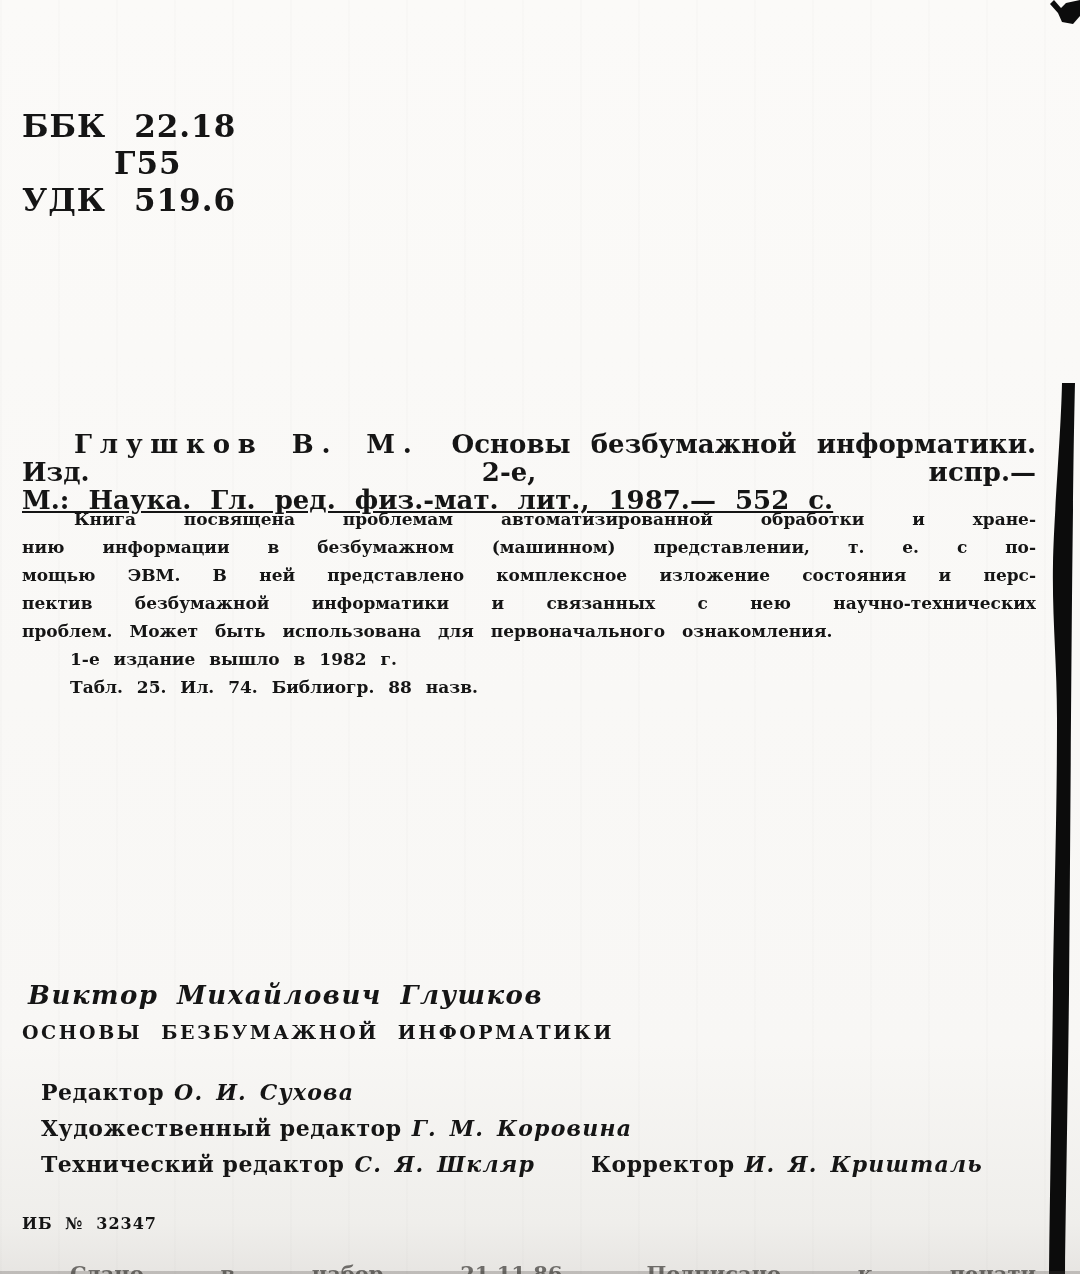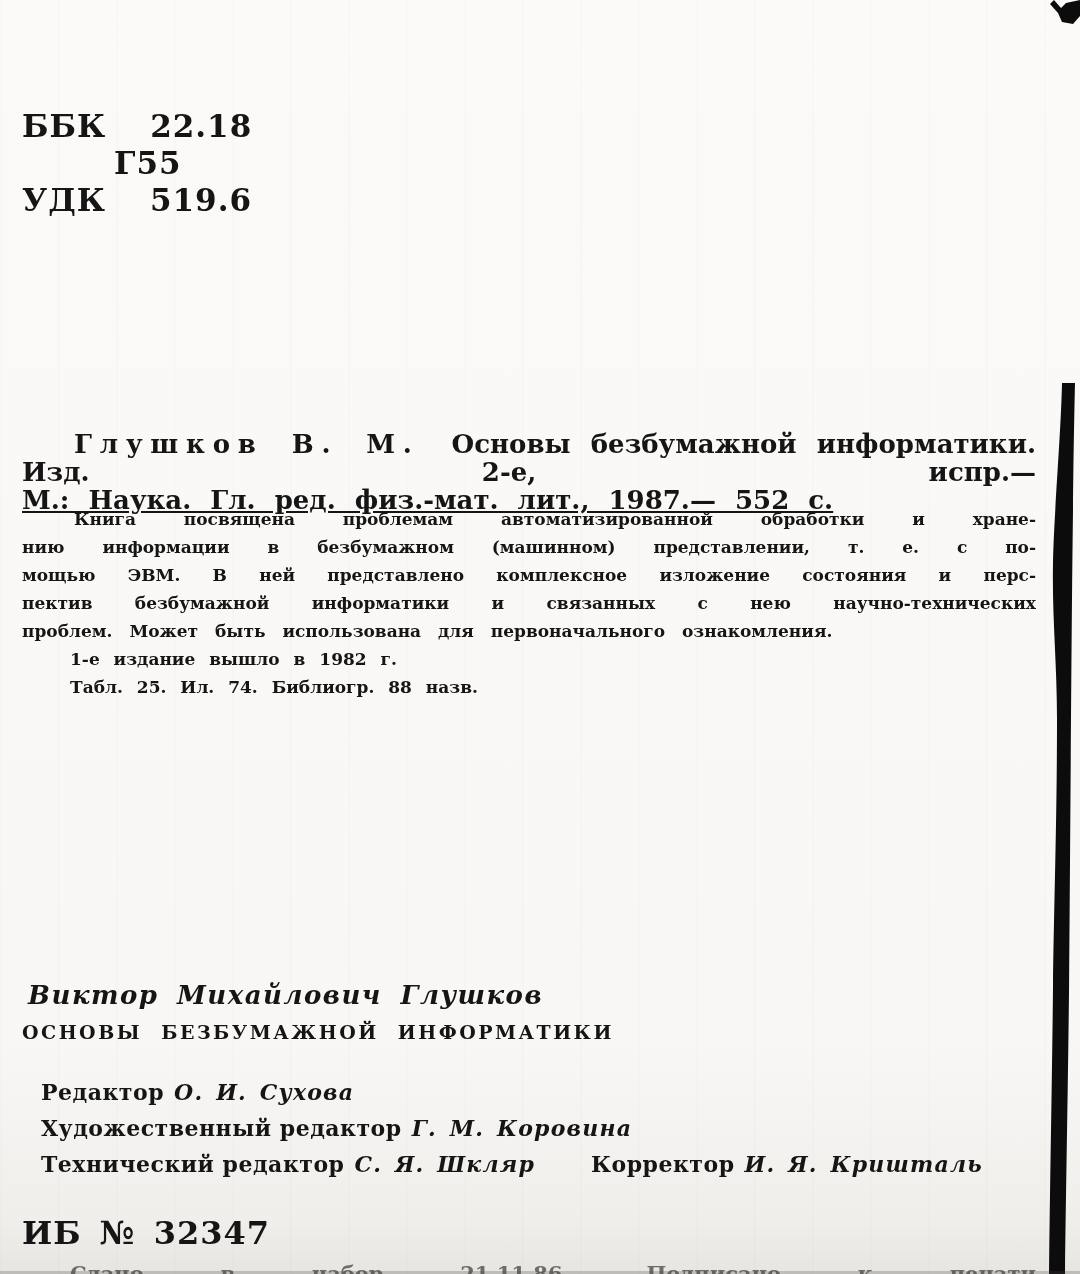--- a/index.html
+++ b/index.html
@@ -12,21 +12,21 @@
       linear-gradient(180deg, #fbfaf8 0%, #f8f7f5 82%, #efeeeb 96%, #e7e5e2 100%);
     overflow: hidden;
     font-family: "DejaVu Serif", "Liberation Serif", serif;
     font-weight: 700;
     color: #151515;
   }
   .abs { position: absolute; }
 
   
   .classification { top:108px; left:22px; font-size:31px; line-height:37px; letter-spacing:1px; }
-  .class-line .val { margin-left:44px; }
+  .class-line .val { margin-left:28px; }
   .author-sign { margin-left:92px; }
 
   
   .col { left:22px; width:1014px; }
 
   
   .bib { top:430px; font-size:26px; line-height:28px; }
   .jline { text-align: justify; text-align-last: justify; }
   .bib-l1 { text-indent:52px; }
   .spaced-name { letter-spacing:0.30em; margin-right:0.45em; }
@@ -41,21 +41,21 @@
   
   .author-ital { top:980px; left:28px; font-size:26px; font-style:italic; letter-spacing:1.5px; word-spacing:8px; }
   .title-caps { top:1021px; left:22px; font-size:19px; letter-spacing:2.5px; word-spacing:10px; }
 
   .editors { top:1074px; left:41px; font-size:22px; line-height:36px; letter-spacing:0.5px; }
   .editor-row { white-space:nowrap; }
   .role { margin-right:10px; }
   .pname { font-style:italic; letter-spacing:1.2px; word-spacing:4px; }
   .gap-corrector { display:inline-block; width:56px; }
 
-  .ib-line { top:1214px; left:22px; font-size:32px; letter-spacing:1px; word-spacing:6px; }
+  .ib-line { top:1214px; left:22px; font-size:16px; letter-spacing:1px; word-spacing:6px; }
 
   
   .bottom-frag {
     top:1261px; left:70px; width:966px;
     font-size:21px; color:#6e6c69;
     text-align:justify; text-align-last:justify;
     white-space:nowrap; overflow:hidden;
   }
 
   

